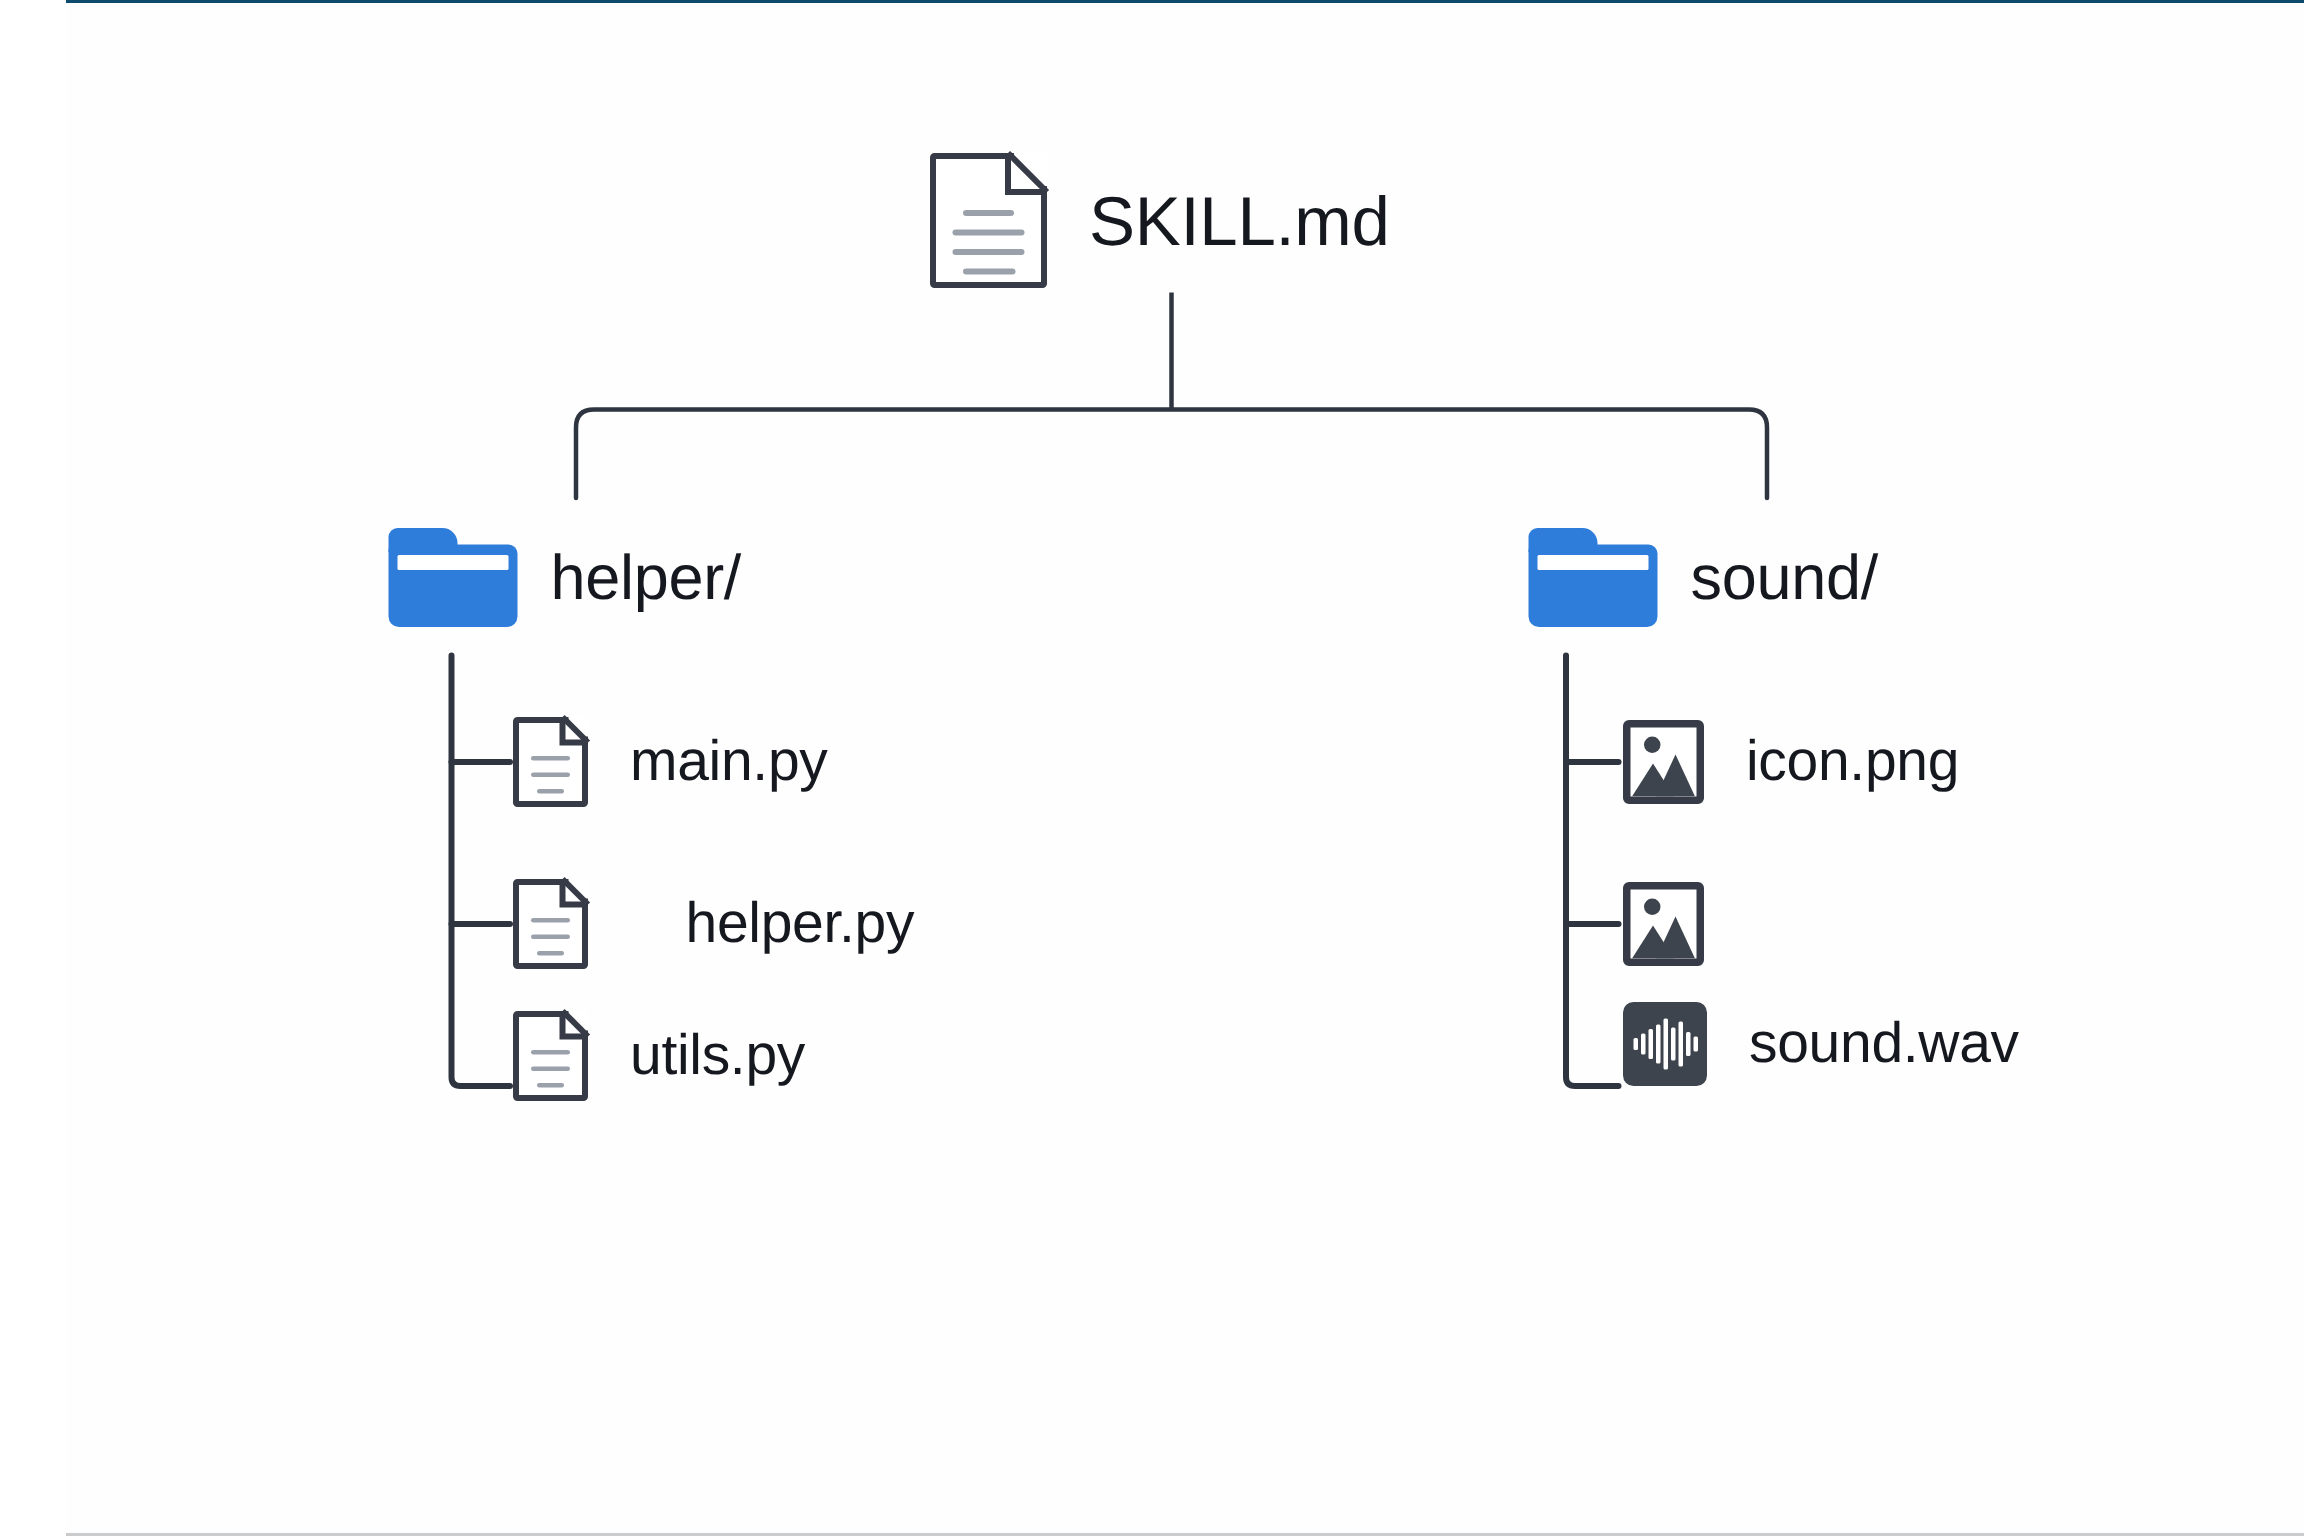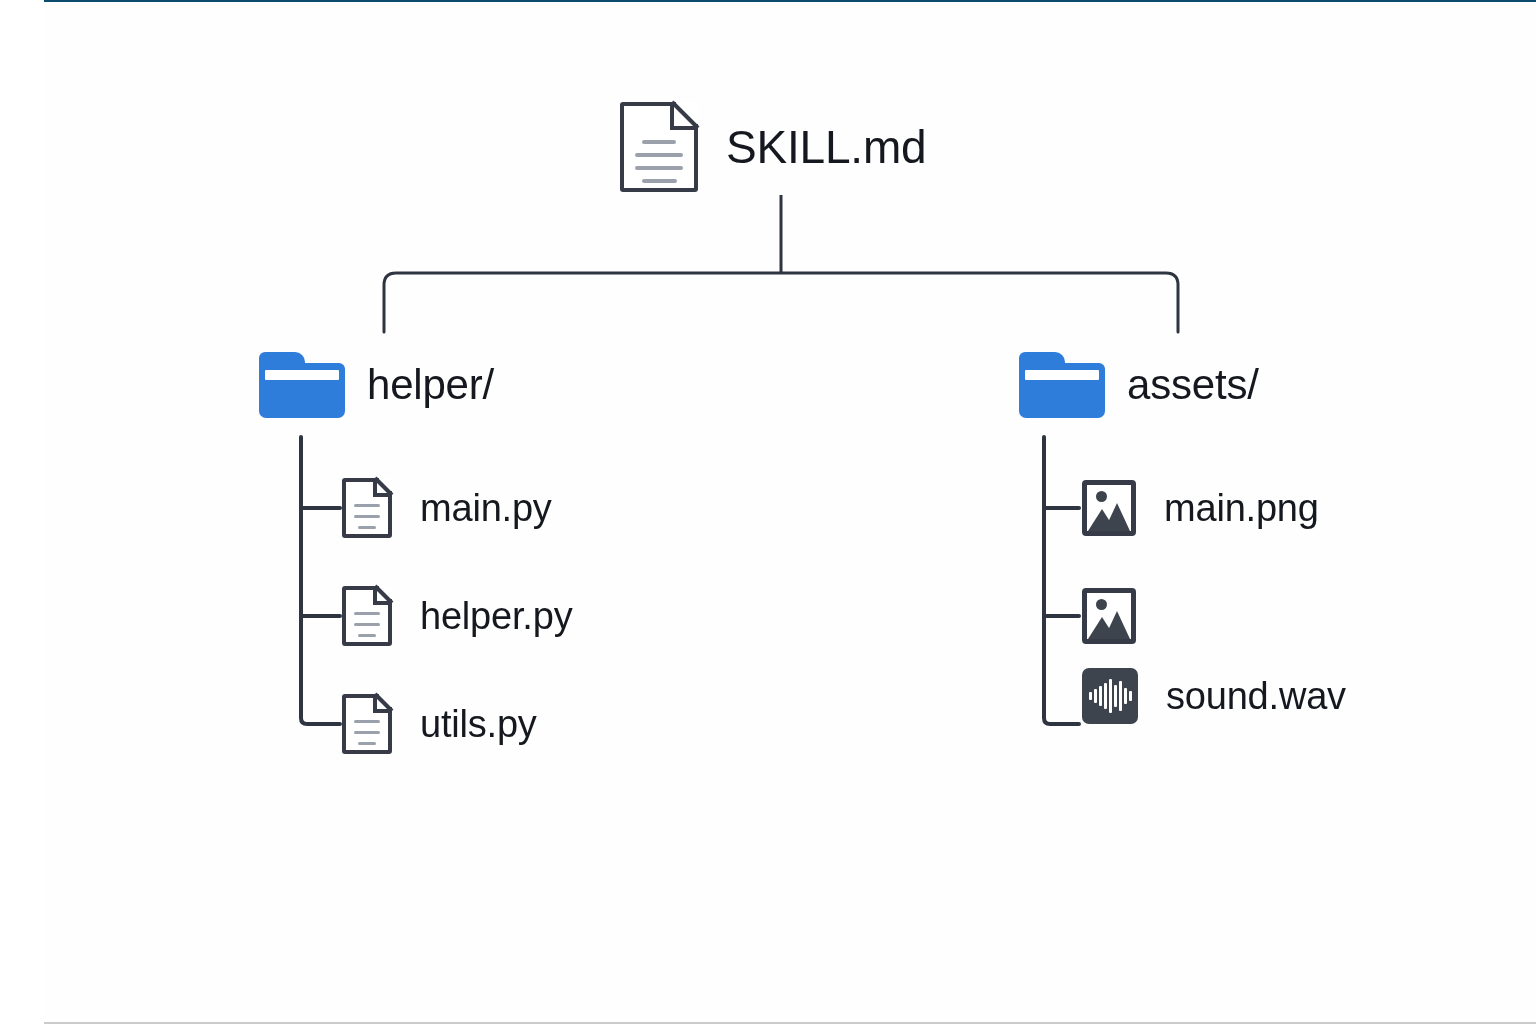--- a/index.html
+++ b/index.html
@@ -252,39 +252,39 @@
       </div>
       <div class="lines">
         <i style="width:62%;"></i>
         <i style="width:62%;"></i>
         <i style="width:44%;"></i>
       </div>
     </div>
     <span class="label file-label">main.py</span>
   </div>
 
-  <div class="node" style="left:298px; top:584px;">
+  <div class="node" style="left:298px; top:584px;gap:37px;">
     <div class="doc doc-sm">
       <div class="fold" style="width:17px;height:17px;">
         <svg class="diag" viewBox="0 0 17 17" width="17" height="17">
           <polygon points="0,0 17,17 0,17" fill="#ffffff"></polygon>
           <polyline points="0,0 0,17 17,17" fill="none" stroke="#363b47" stroke-width="4"></polyline>
           <line x1="0" y1="0" x2="17" y2="17" stroke="#363b47" stroke-width="4"></line>
         </svg>
       </div>
       <div class="lines">
         <i style="width:62%;"></i>
         <i style="width:62%;"></i>
         <i style="width:44%;"></i>
       </div>
     </div>
     <span class="label file-label">helper.py</span>
   </div>
 
-  <div class="node" style="left:298px; top:692px;">
+  <div class="node" style="left:298px; top:672px;">
     <div class="doc doc-sm">
       <div class="fold" style="width:17px;height:17px;">
         <svg class="diag" viewBox="0 0 17 17" width="17" height="17">
           <polygon points="0,0 17,17 0,17" fill="#ffffff"></polygon>
           <polyline points="0,0 0,17 17,17" fill="none" stroke="#363b47" stroke-width="4"></polyline>
           <line x1="0" y1="0" x2="17" y2="17" stroke="#363b47" stroke-width="4"></line>
         </svg>
       </div>
       <div class="lines">
         <i style="width:62%;"></i>
@@ -294,32 +294,32 @@
     </div>
     <span class="label file-label">utils.py</span>
   </div>
 
   <div class="node" style="left:975px; top:350px;">
     <div class="folder">
       <div class="tab"></div>
       <div class="body"></div>
       <div class="band"></div>
     </div>
-    <span class="label folder-label">assets/</span>
+    <span class="label folder-label">sound/</span>
   </div>
 
   <div class="node" style="left:1038px; top:478px;">
     <div class="imgicon">
       <div class="inner">
         <div class="sun"></div>
         <div class="mt mt1"></div>
         <div class="mt mt2"></div>
       </div>
     </div>
-    <span class="label file-label">main.png</span>
+    <span class="label file-label">icon.png</span>
   </div>
 
   <div class="node" style="left:1038px; top:586px;">
     <div class="imgicon">
       <div class="inner">
         <div class="sun"></div>
         <div class="mt mt1"></div>
         <div class="mt mt2"></div>
       </div>
     </div>

